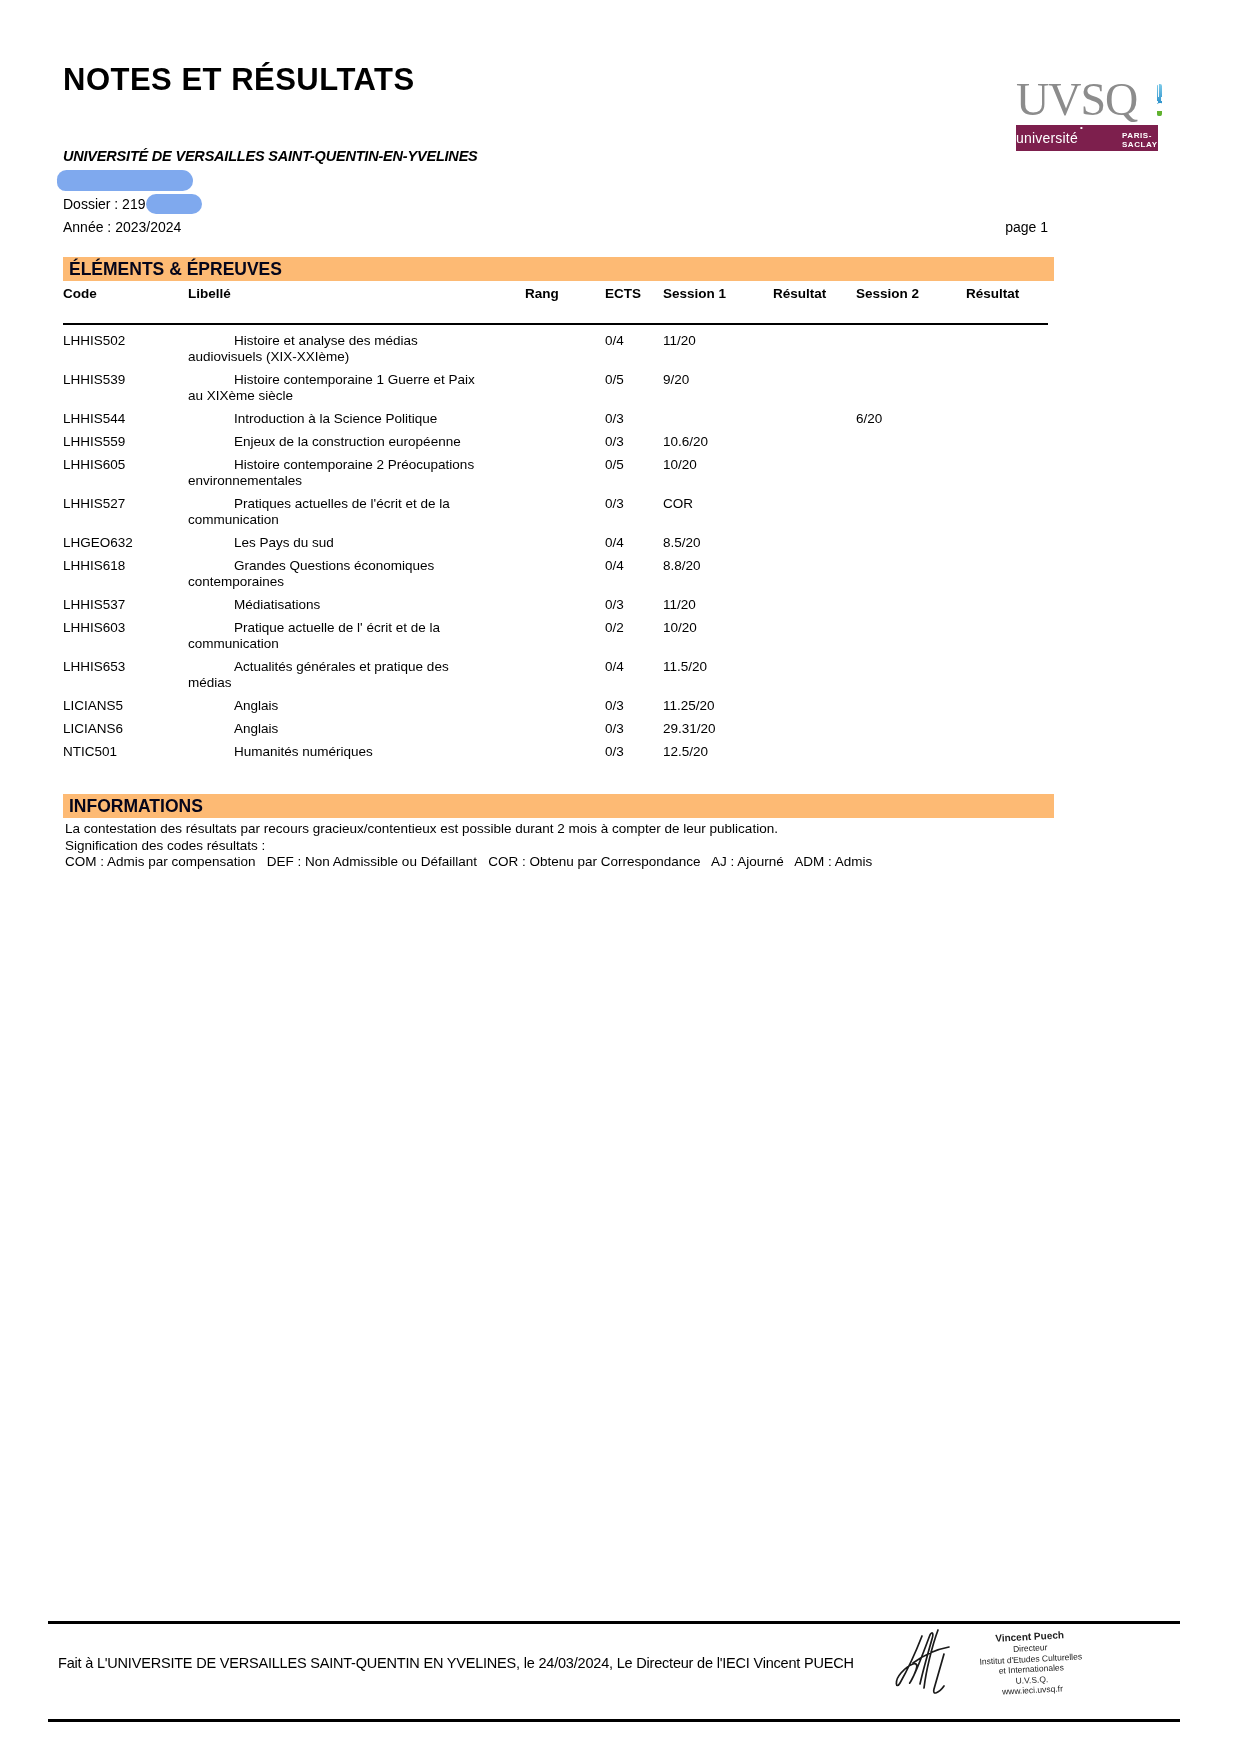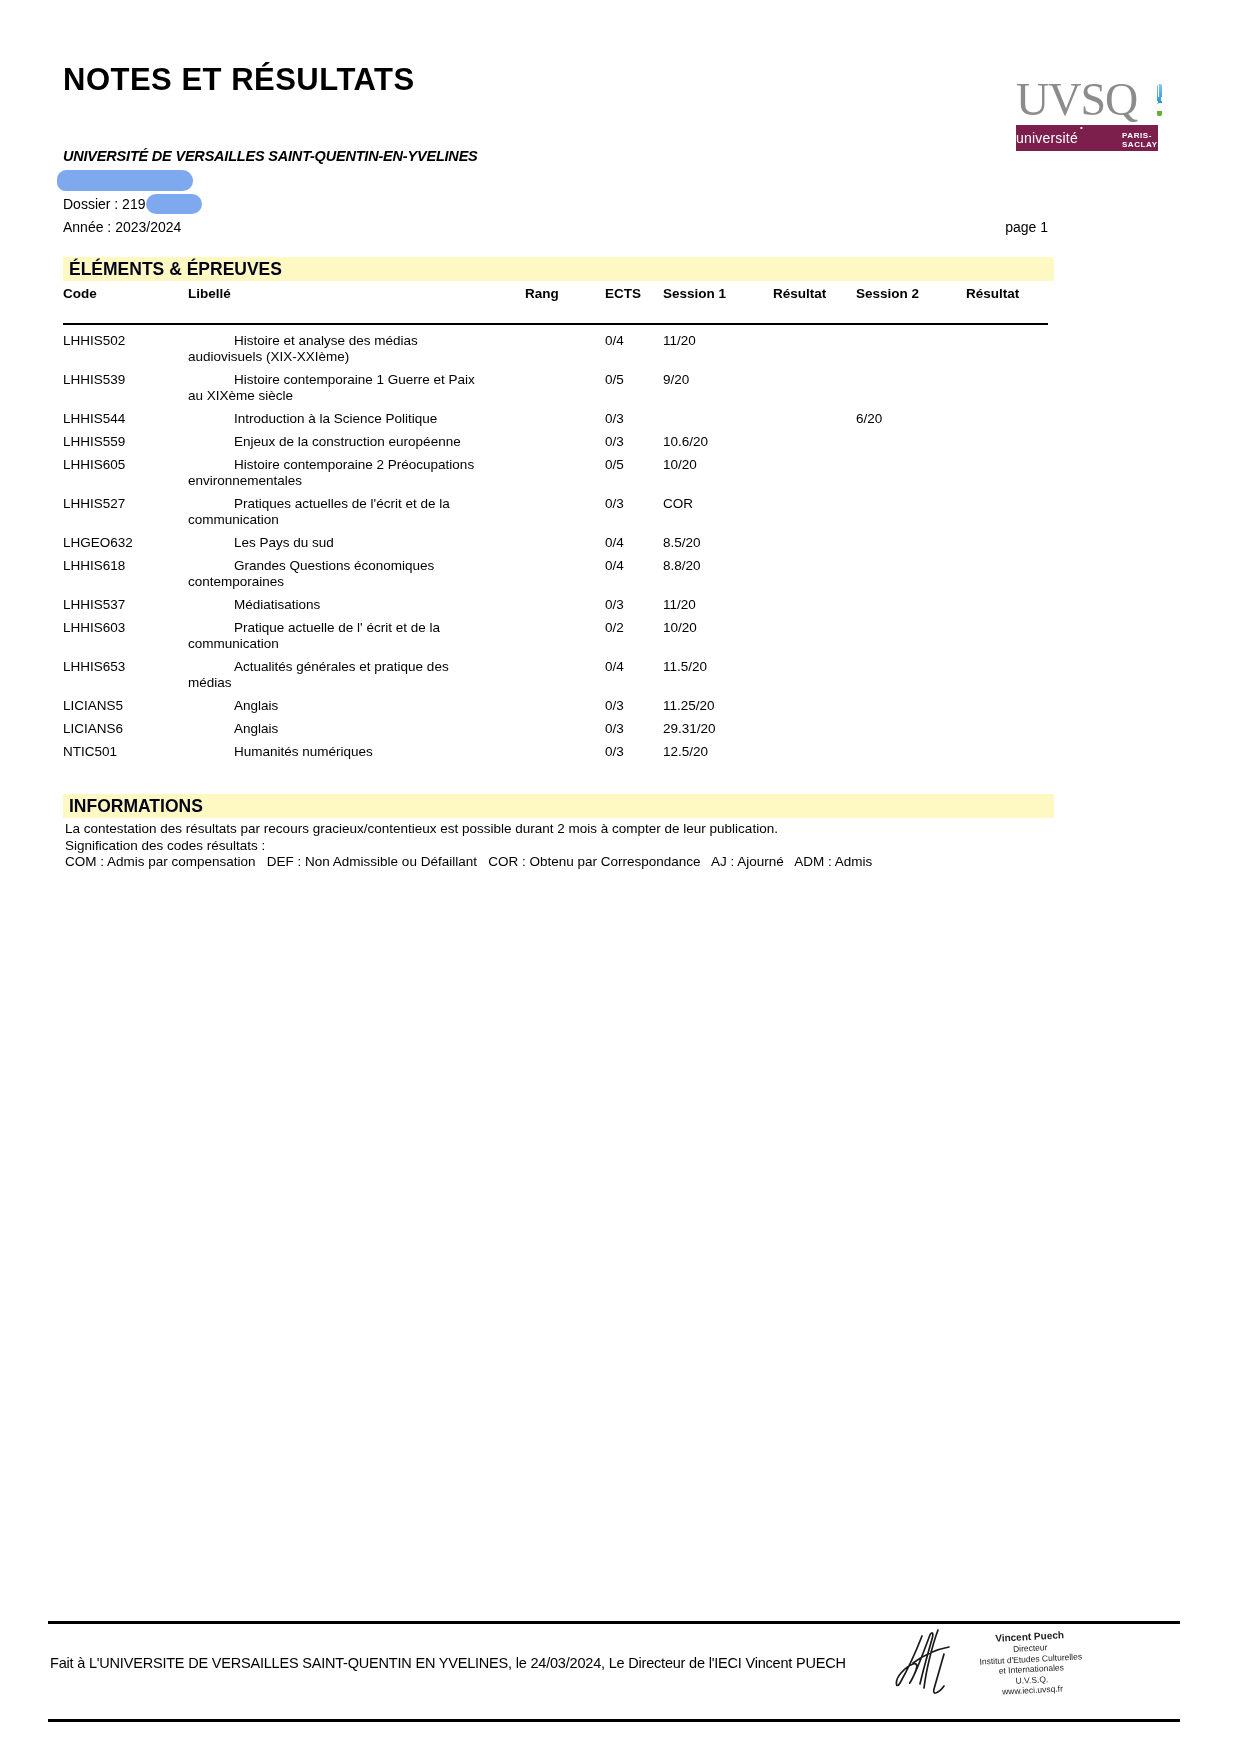--- a/index.html
+++ b/index.html
@@ -32,41 +32,41 @@
 
   #university-line { left:63px; top:148px; font-size:14.5px; font-weight:bold; letter-spacing:-.2px;font-style:italic; }
   .redaction { background:#7fa9ee; border-radius:11px; }
   #redaction-1 { left:57px; top:170px; width:136px; height:21px; border-radius:12px 14px 13px 11px; }
   #redaction-2 { left:146px; top:194px; width:56px; height:20px; border-radius:10px; }
   #dossier-line { left:63px; top:196px; font-size:14px;text-align:center; }
   #annee-line { left:63px; top:219px; font-size:14px; }
   #page-number { left:963px; top:219px; width:85px; text-align:right; font-size:14px; }
 
   
-  .banner { background:#fef9c3; height:24px; line-height:24px; padding-left:6px; font-weight:bold; font-size:17.5px; color:#05051a; }
+  .banner { background:#fdba74; height:24px; line-height:24px; padding-left:6px; font-weight:bold; font-size:17.5px; color:#05051a; }
   #banner-elements { left:63px; top:257px; width:985px; }
   #banner-informations { left:63px; top:794px; width:985px; }
 
   
   #results-table { left:63px; top:286px; width:985px; }
   .thead, .trow { display:grid; grid-template-columns:125px 337px 80px 58px 110px 83px 110px 82px; }
   .thead { font-weight:bold; font-size:13.5px; padding-bottom:22px; border-bottom:2.5px solid #000; margin-bottom:8px; }
   .trow { font-size:13.5px; line-height:16px; margin-bottom:7px; }
   .cell { padding-right:4px; }
   .lline.first { padding-left:46px; }
 
   
   #info-text { left:65px; top:821px; width:1000px; font-size:13.5px; line-height:16.5px; }
   .codes-line { white-space:pre; }
 
   
   .footer-rule { left:48px; width:1132px; height:3px; background:#000; }
   #footer-rule-top { top:1621px; }
   #footer-rule-bottom { top:1719px; }
-  #footer-text { left:50px; top:1655px; font-size:14.5px; letter-spacing:-.2px; }
+  #footer-text { left:58px; top:1655px; font-size:14.5px; letter-spacing:-.2px; }
   #signature { left:886px; top:1626px; }
   #signature-stamp { left:952px; top:1631px; width:158px; transform:rotate(-3deg); text-align:center;
     font-size:8.5px; line-height:10.5px; color:#222; }
   .stamp-line.stamp-name { font-weight:bold; font-size:10px; line-height:12px; }
 </style>
 </head>
 <body>
 
 <div class="abs" id="doc-title">NOTES ET RÉSULTATS</div>
 

